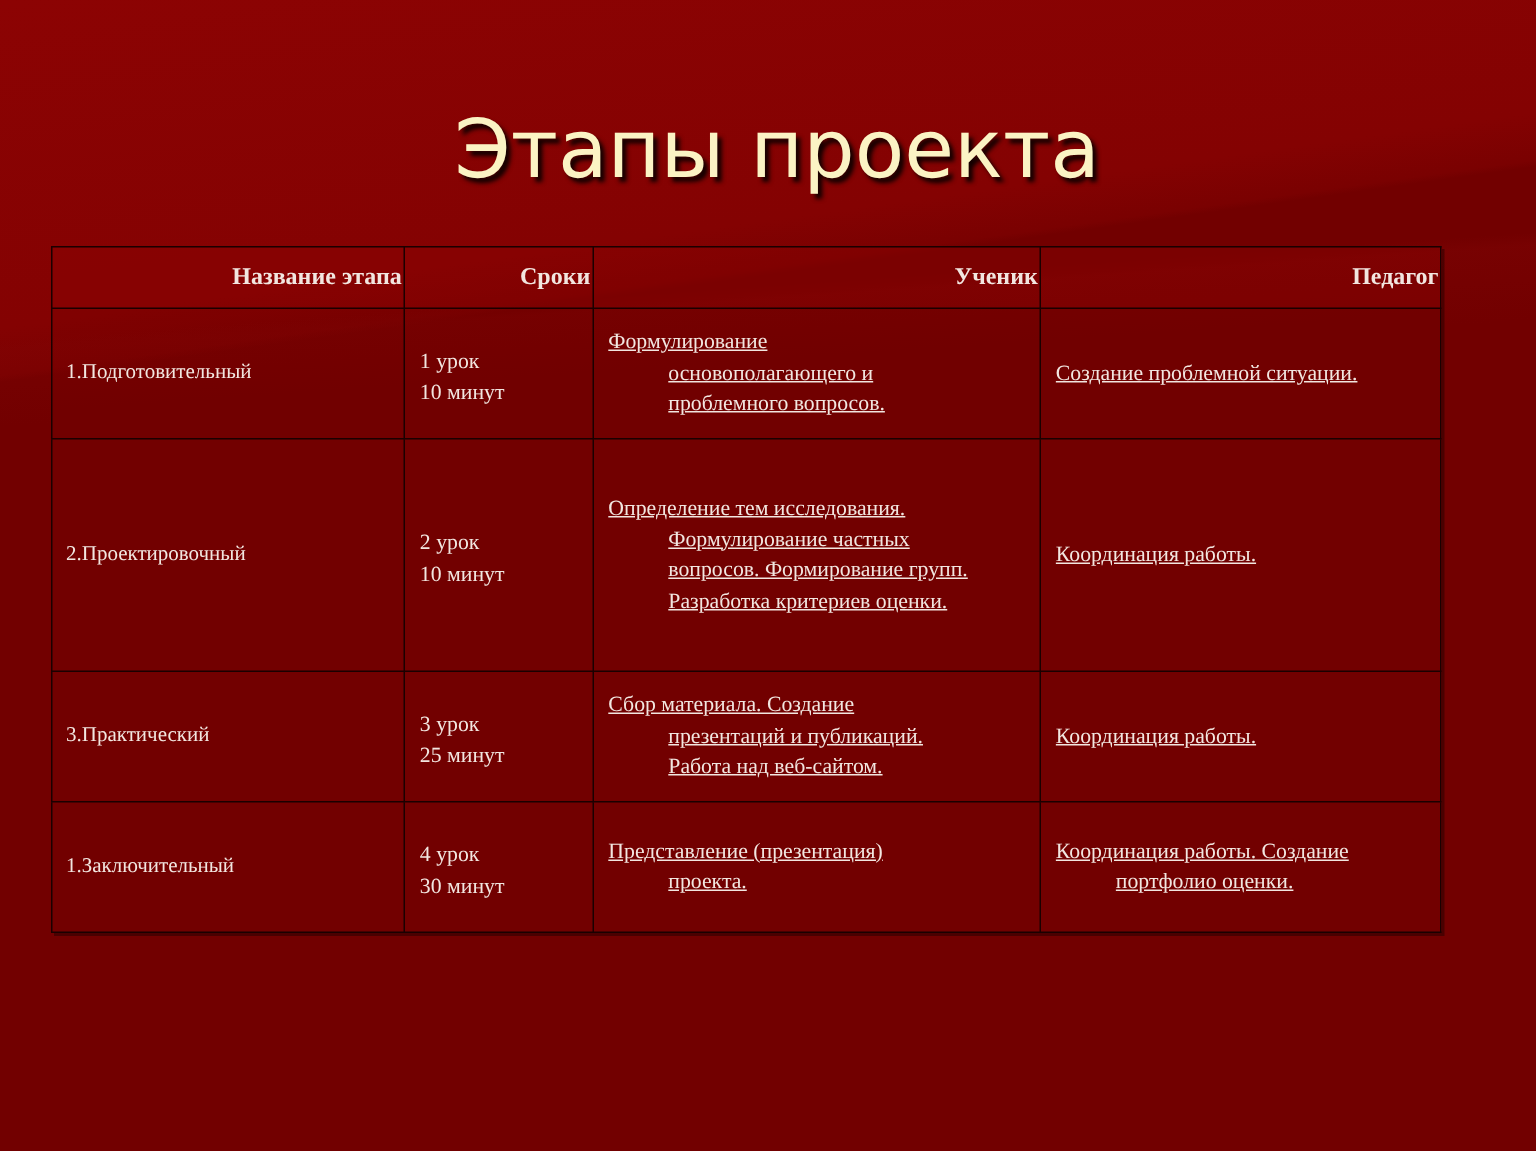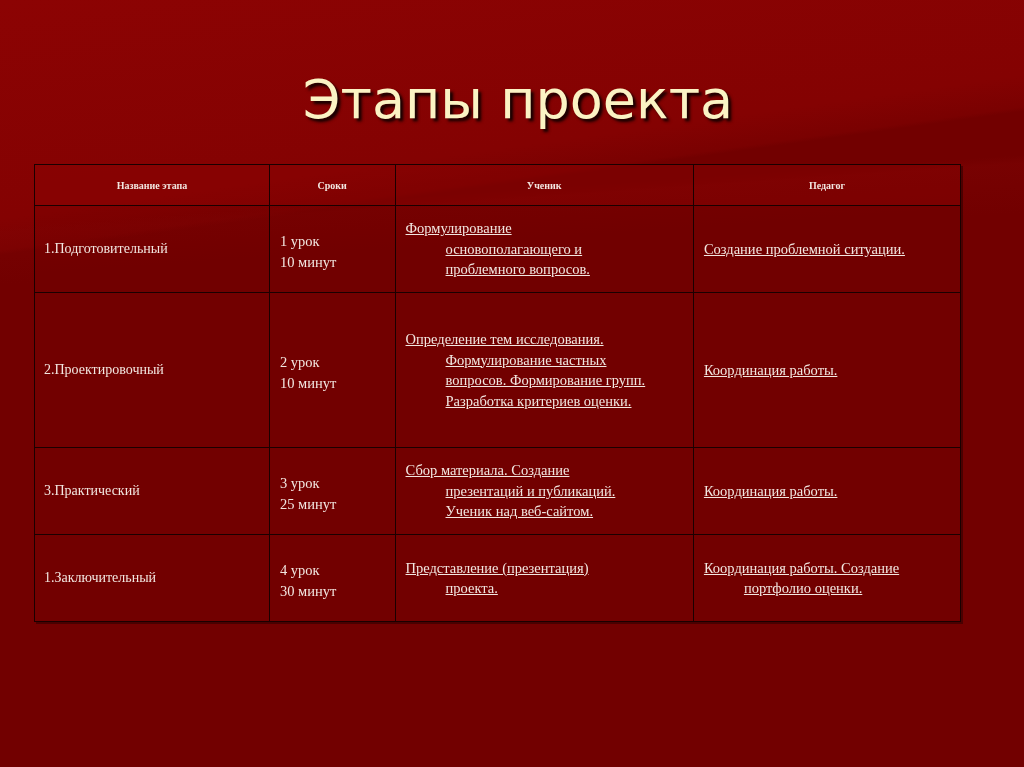--- a/index.html
+++ b/index.html
@@ -29,21 +29,21 @@
       position: absolute; left: 34px; top: 164px;
       width: 927px; border-collapse: collapse;
       color: #f2e6e0; font-size: 14.5px;
       box-shadow: 2px 2px 0 rgba(0,0,0,0.35);
     }
     table.stages th, table.stages td {
       border: 1.5px solid #1a0000;
       vertical-align: middle;
     }
     table.stages th {
-      height: 38px; font-weight: bold; text-align: center; font-size: 10px;
+      height: 38px; font-weight: bold; text-align: right; font-size: 16px;
       background: rgba(140,4,4,0.35);
     }
     .col-name { width: 236px; }
     .col-time { width: 125px; }
     .col-student { width: 297px; }
     .col-teacher { width: 266px; font-family: Liberation Serif, serif; }
     td.name { font-weight: normal; padding-left: 9px; font-size: 14px; margin-left: 41px; }
     td.time { vertical-align: top; padding: 6px 0 0 10px; line-height: 21px; }
     td.txt { padding: 0 8px 0 10px; line-height: 20.5px; text-decoration: underline; }
     .line { display: block; white-space: nowrap; }
@@ -115,21 +115,21 @@
       <td class="name">
         <span class="line">3.Практический</span>
       </td>
       <td class="time">
         <span class="line">3 урок</span>
         <span class="line">25 минут</span>
       </td>
       <td class="txt">
         <span class="line">Сбор материала. Создание</span>
         <span class="line indent">презентаций и публикаций.</span>
-        <span class="line indent">Ученик над веб-сайтом.</span>
+        <span class="line indent">Работа над веб-сайтом.</span>
       </td>
       <td class="txt">
         <span class="line">Координация работы.</span>
       </td>
     </tr>
 
 
     <tr class="r5">
       <td class="name">
         <span class="line">1.Заключительный</span>

